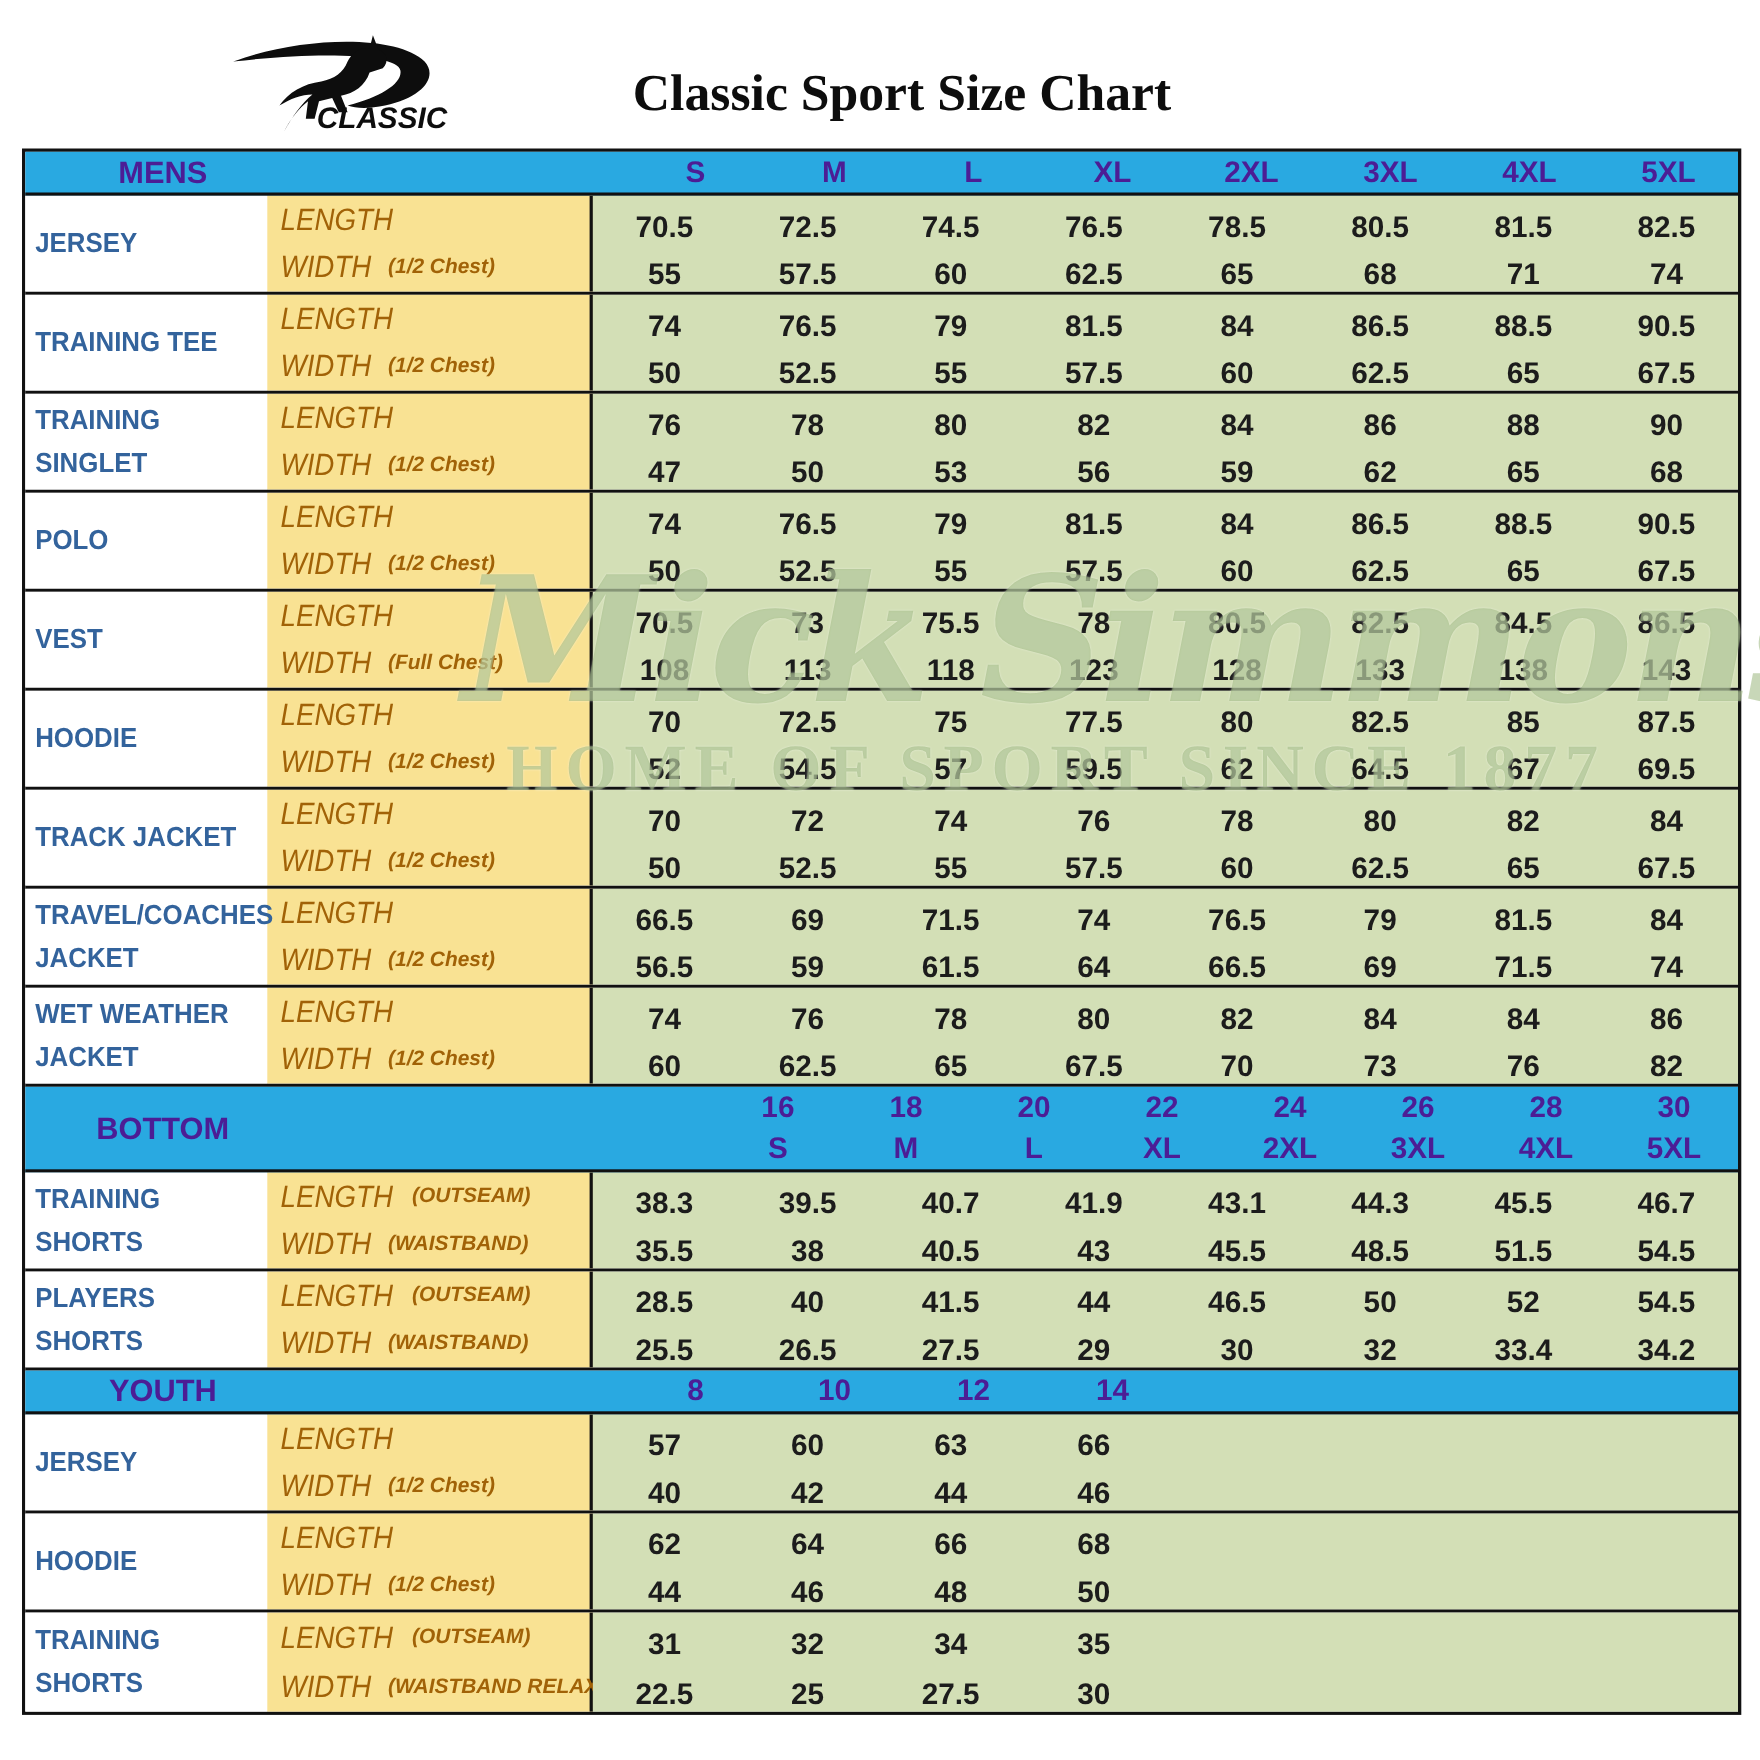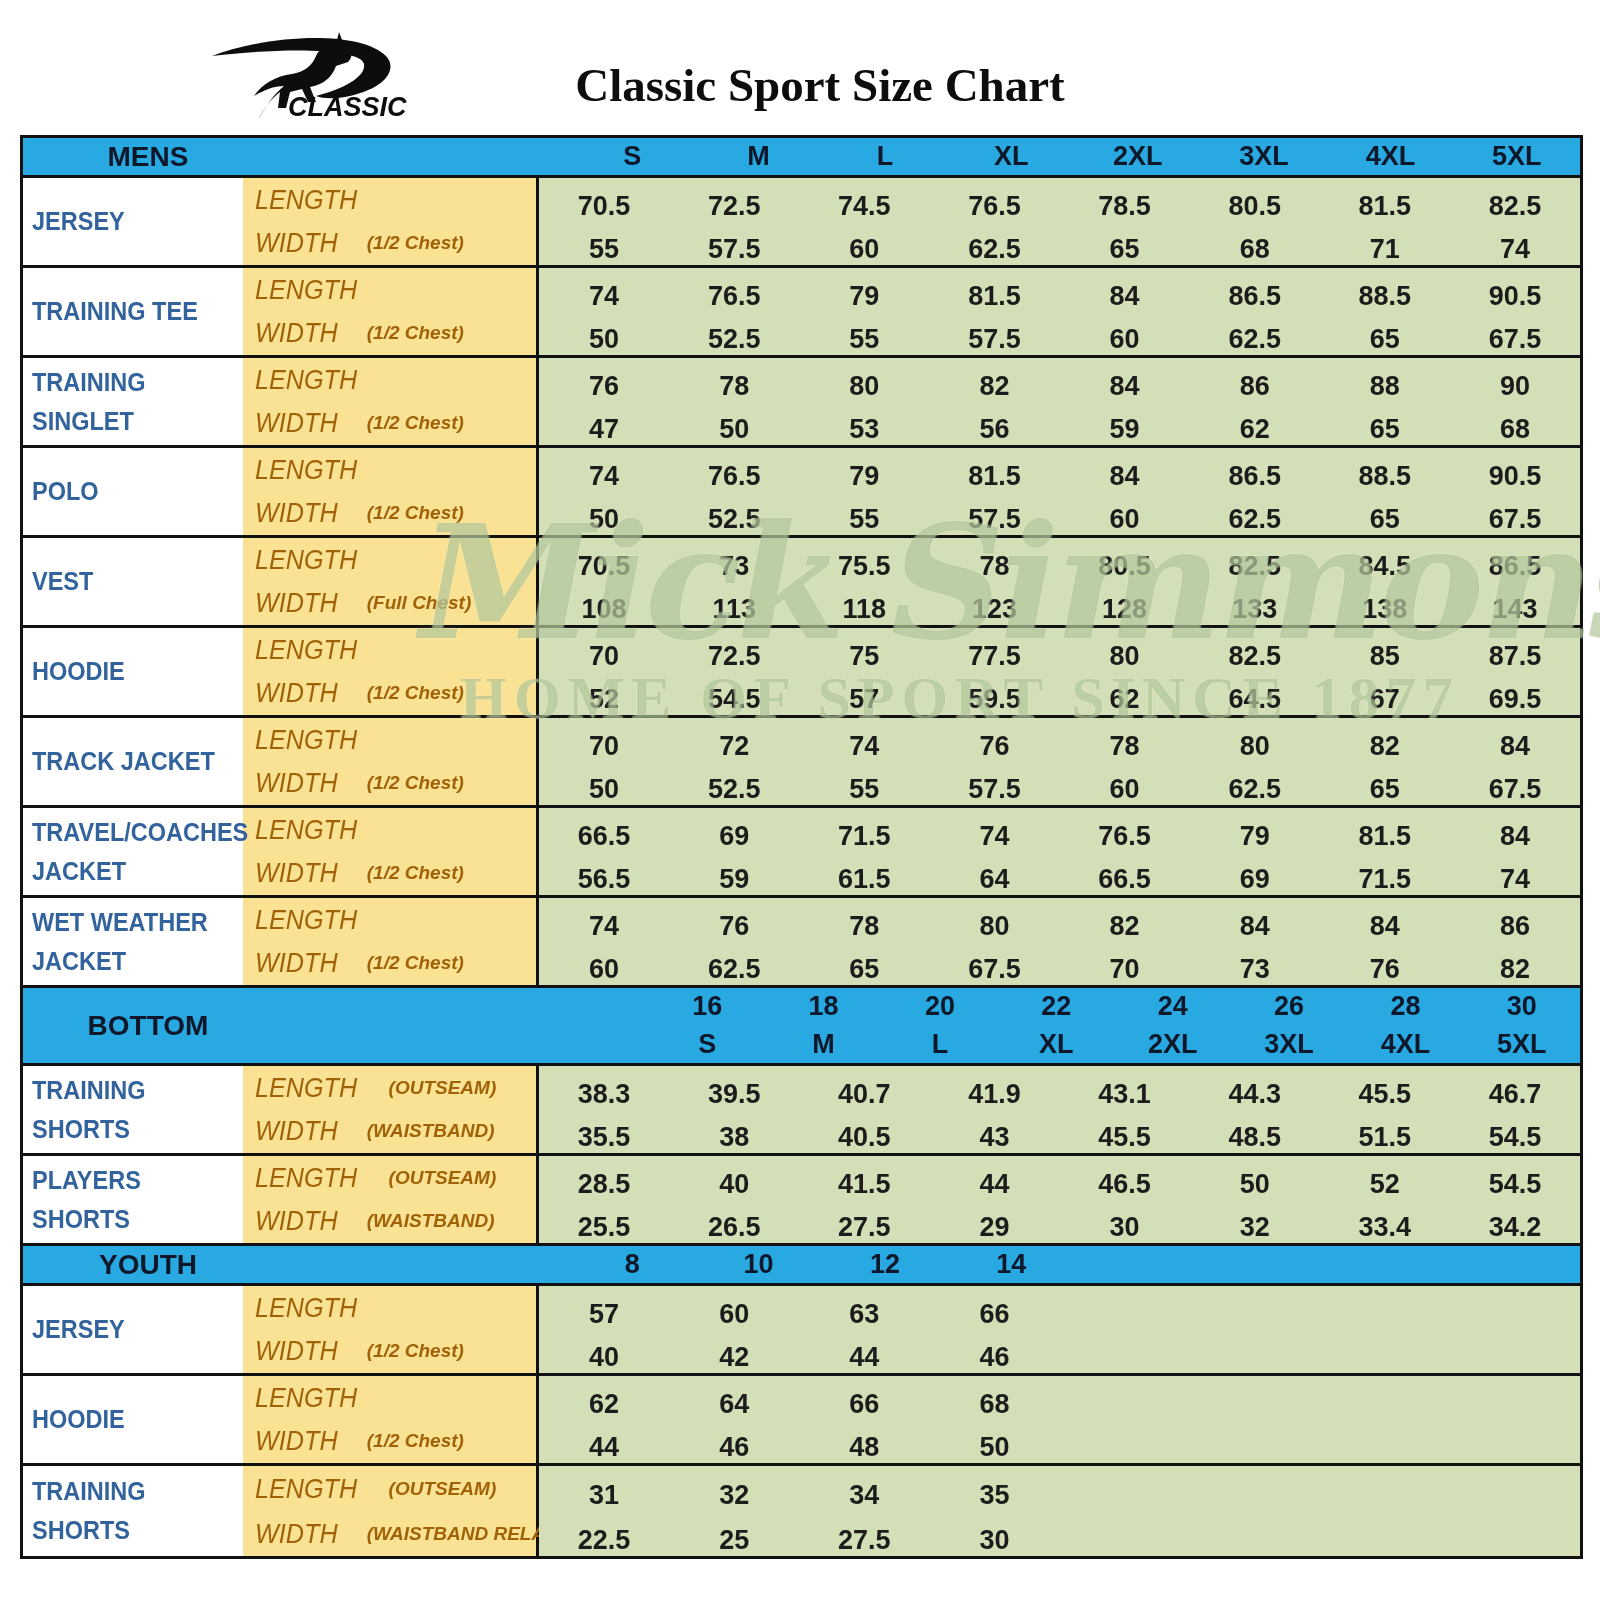--- a/index.html
+++ b/index.html
@@ -12,42 +12,42 @@
   .logo-text{position:absolute;left:88px;top:70px;font-style:italic;font-weight:bold;
              font-size:27px;color:#0d0d0d;letter-spacing:0px;}
   .page-title{position:absolute;left:820px;top:58px;transform:translateX(-50%);margin:0;
               font-family:"Liberation Serif",serif;font-weight:bold;font-size:47px;color:#0d0d0d;
               white-space:nowrap;}
 
   
   .size-table{position:absolute;left:20px;top:135px;width:1563px;
               border:3px solid #111;background:#fff;display:flex;flex-direction:column;
               box-sizing:border-box;}
-  .hdr-row{display:flex;background:#29a9e1;color:#0f172a;border-bottom:3px solid #111;
+  .hdr-row{display:flex;background:#29a9e1;color:#4c1d95;border-bottom:3px solid #111;
            box-sizing:border-box;height:40px;}
   .hdr-two{height:78px;gap:40px;}
   .hdr-label{width:250px;display:flex;align-items:center;justify-content:center;
              font-weight:bold;font-size:28px;flex-shrink:0;}
   .hdr-spacer{width:296px;flex-shrink:0;}
   .hdr-cols{flex:1;display:flex;flex-direction:column;}
   .hdr-line{flex:1;display:flex;align-items:center;}
   .hdr-cell{flex:1;text-align:center;font-weight:bold;font-size:27px;}
 
   .block{display:flex;height:90px;border-bottom:3px solid #111;box-sizing:border-box;}
   .block:last-child{border-bottom:none;}
   .prod{width:220px;flex-shrink:0;background:#fff;display:flex;align-items:center;
         padding-left:9px;box-sizing:border-box;}
   .prod span{display:inline-block;transform:scaleX(0.94);transform-origin:0 50%;
              color:#33639c;font-weight:bold;font-size:25px;line-height:1.55;}
   .meas{width:296px;flex-shrink:0;background:#f9e293;display:flex;flex-direction:column;
         border-right:3px solid #111;box-sizing:border-box;}
   .meas-row{flex:1;display:flex;align-items:center;padding-left:12px;color:#a16207;white-space:nowrap;font-style:italic;}
   .meas-main{display:inline-block;transform:scaleX(0.9);transform-origin:0 50%;
              font-size:28px;font-weight:normal;}
-  .meas-sub{font-size:19px;font-weight:bold;margin-left:20px;text-align:center;}
+  .meas-sub{font-size:19px;font-weight:bold;margin-left:6px;text-align:center;}
   .vals{flex:1;background:#d3dfb6;display:flex;flex-direction:column;}
   .val-row{flex:1;display:flex;align-items:flex-end;}
   .val-cell{flex:1;text-align:center;font-size:27px;font-weight:bold;color:#1c1c1c;}
 
   
   .watermark{position:absolute;left:420px;top:488px;width:1080px;z-index:5;
              pointer-events:none;text-align:center;color:rgba(132,166,98,0.45);}
   .wm-script{font-family:"DejaVu Serif",serif;font-style:italic;font-weight:bold;
              font-size:158px;line-height:1.2;white-space:nowrap;letter-spacing:-5px;
              text-shadow:0 0 2px rgba(255,255,255,0.5);}

